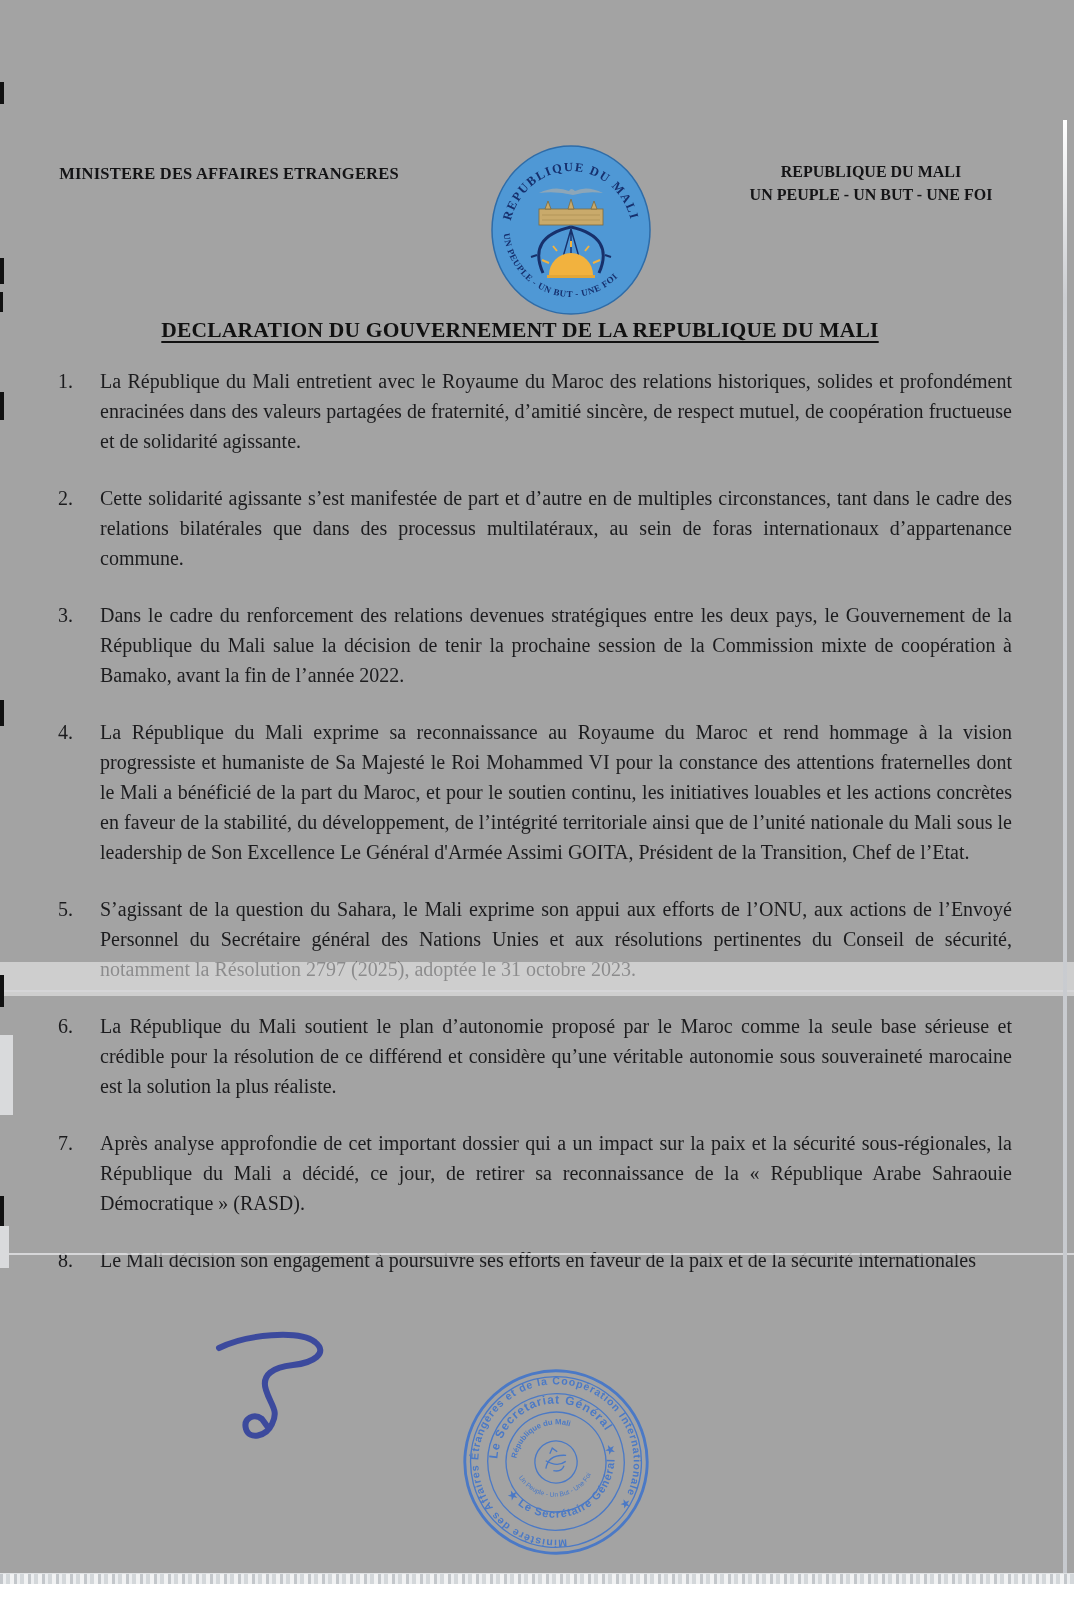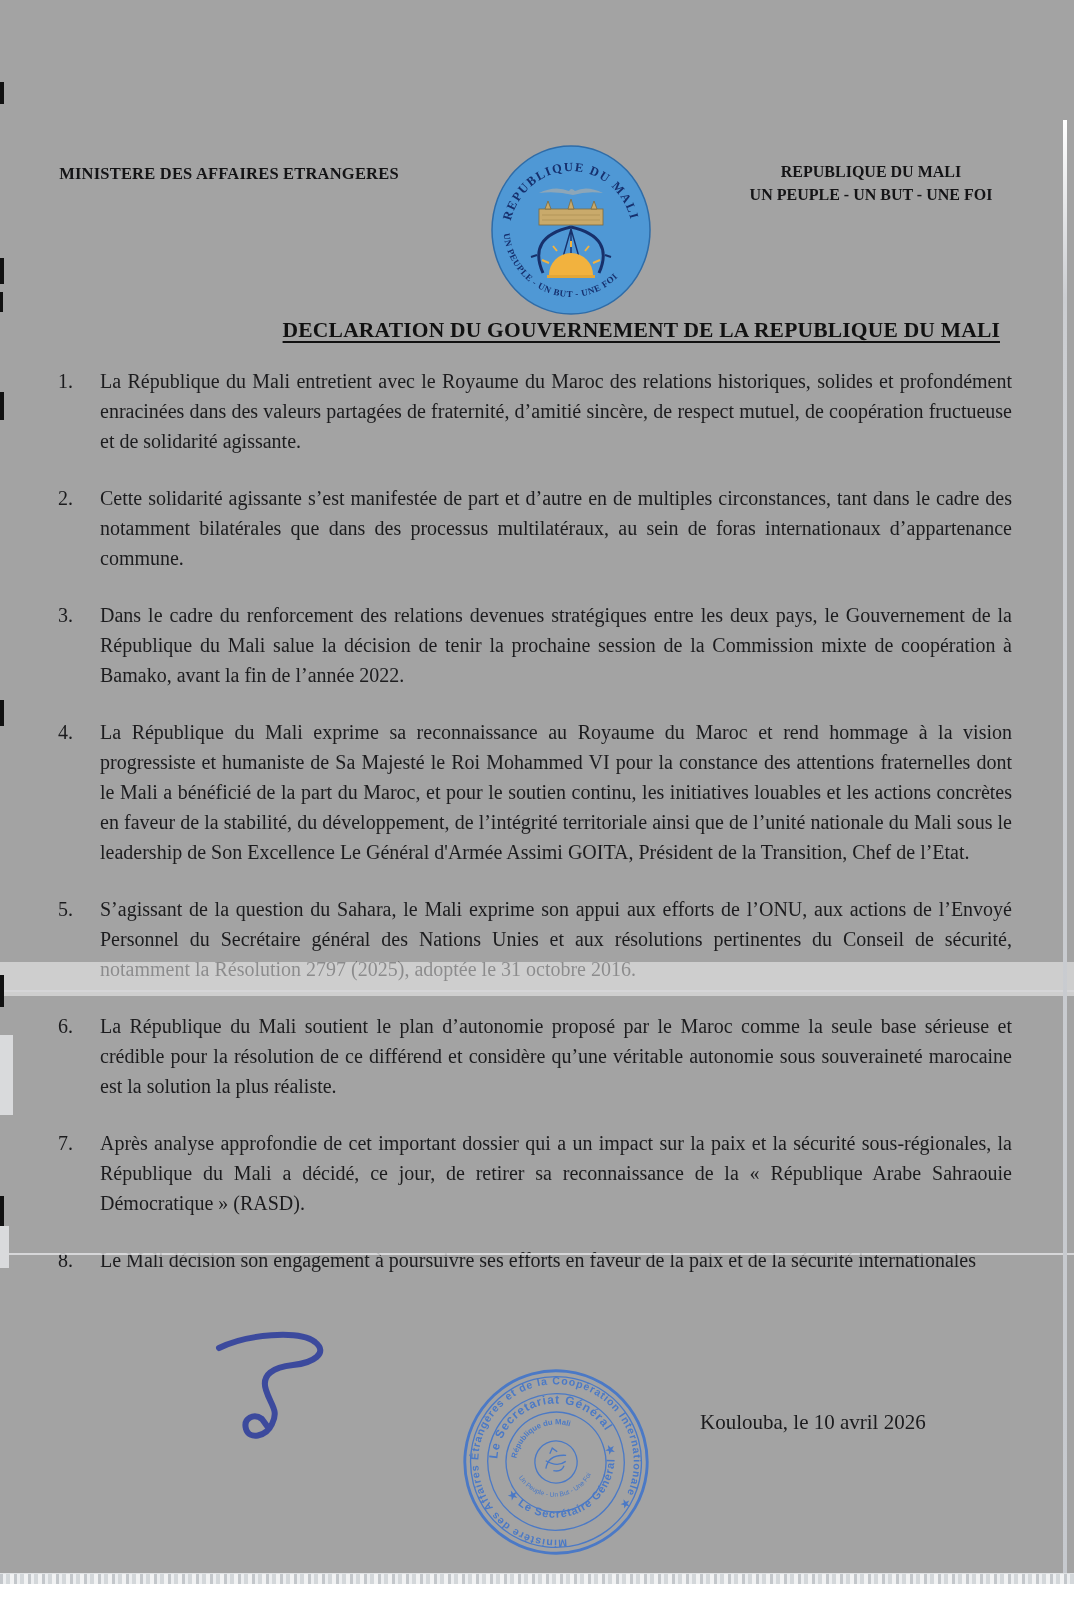--- a/index.html
+++ b/index.html
@@ -20,21 +20,21 @@
   }
   .hdr-right {
     position:absolute; left:718px; top:160px; width:306px;
     text-align:center; font-weight:bold; font-size:16px; line-height:23px;
     color:#141416;
   }
   .emblem-box { position:absolute; left:487px; top:141px; width:168px; height:178px; }
   
   .doc-title {
     position:absolute; left:40px; top:318px; width:960px;
-    text-align:right; font-weight:bold; font-size:21.5px; color:#111;
+    text-align:center; font-weight:bold; font-size:21.5px; color:#111;
     letter-spacing:.2px;
   }
   .doc-title span { text-decoration:underline; text-underline-offset:4px; }
   
   .paras { position:absolute; left:58px; top:366px; width:954px; }
   .para { display:flex; margin-bottom:27px; }
   .para .num { flex:none; width:26px; font-size:20px; line-height:30px; }
   .para .ptext {
     flex:1; margin-left:16px; font-size:20px; line-height:30px;
     text-align:justify; color:#1c1c1e;
@@ -122,33 +122,33 @@
     <span>DECLARATION DU GOUVERNEMENT DE LA REPUBLIQUE DU MALI</span>
   </div>
 
   <div class="paras">
     <div class="para">
       <span class="num">1.</span>
       <span class="ptext">La République du Mali entretient avec le Royaume du Maroc des relations historiques, solides et profondément enracinées dans des valeurs partagées de fraternité, d’amitié sincère, de respect mutuel, de coopération fructueuse et de solidarité agissante.</span>
     </div>
     <div class="para">
       <span class="num">2.</span>
-      <span class="ptext">Cette solidarité agissante s’est manifestée de part et d’autre en de multiples circonstances, tant dans le cadre des notamment bilatérales que dans des processus multilatéraux, au sein de foras internationaux d’appartenance commune.</span>
+      <span class="ptext">Cette solidarité agissante s’est manifestée de part et d’autre en de multiples circonstances, tant dans le cadre des relations bilatérales que dans des processus multilatéraux, au sein de foras internationaux d’appartenance commune.</span>
     </div>
     <div class="para">
       <span class="num">3.</span>
       <span class="ptext">Dans le cadre du renforcement des relations devenues stratégiques entre les deux pays, le Gouvernement de la République du Mali salue la décision de tenir la prochaine session de la Commission mixte de coopération à Bamako, avant la fin de l’année 2022.</span>
     </div>
     <div class="para">
       <span class="num">4.</span>
       <span class="ptext">La République du Mali exprime sa reconnaissance au Royaume du Maroc et rend hommage à la vision progressiste et humaniste de  Sa Majesté le Roi Mohammed VI pour la constance des attentions fraternelles dont le Mali a bénéficié de la part du Maroc, et pour le soutien continu, les initiatives louables et les actions concrètes en faveur de la stabilité, du développement, de l’intégrité territoriale ainsi que de l’unité nationale du Mali sous le leadership de Son Excellence Le Général d'Armée Assimi GOITA, Président de la Transition, Chef de l’Etat.</span>
     </div>
     <div class="para">
       <span class="num">5.</span>
-      <span class="ptext">S’agissant de la question du Sahara, le Mali exprime son appui aux efforts de l’ONU, aux actions de l’Envoyé Personnel du Secrétaire général des Nations Unies et aux résolutions pertinentes du Conseil de sécurité, notamment la Résolution 2797 (2025), adoptée le 31 octobre 2016.</span>
+      <span class="ptext">S’agissant de la question du Sahara, le Mali exprime son appui aux efforts de l’ONU, aux actions de l’Envoyé Personnel du Secrétaire général des Nations Unies et aux résolutions pertinentes du Conseil de sécurité, notamment la Résolution 2797 (2025), adoptée le 31 octobre 2023.</span>
     </div>
     <div class="para">
       <span class="num">6.</span>
       <span class="ptext">La République du Mali soutient le plan d’autonomie proposé par le Maroc comme la seule base sérieuse et crédible pour la résolution de ce différend et considère qu’une véritable autonomie sous souveraineté marocaine est la solution la plus réaliste.</span>
     </div>
     <div class="para">
       <span class="num">7.</span>
       <span class="ptext">Après analyse approfondie de cet important dossier qui a un impact sur la paix et la sécurité sous-régionales, la République du Mali a décidé, ce jour, de retirer sa reconnaissance de la « République Arabe Sahraouie Démocratique » (RASD).</span>
     </div>
     <div class="para">
@@ -193,21 +193,20 @@
       </g>
 
       <g stroke="#3f74cb" stroke-width="1.4">
         <circle cx="100" cy="100" r="22"></circle>
         <path d="M88,104 q6,-14 24,-8 M90,96 q10,10 20,6 M95,108 q8,4 12,-2"></path>
         <path d="M96,90 l4,-5 4,5"></path>
       </g>
     </g>
   </svg>
 
-  <div class="date-line">Koulouba, le 10 avril 2026</div>
 
   <div class="fade-band"></div>
   <div class="scan-line-1"></div>
   <div class="scan-line-2"></div>
   <div class="right-edge"></div>
   <div class="bottom-band"></div>
   <div class="edge-dash" style="top:82px;  width:4px; height:22px;"></div>
   <div class="edge-dash" style="top:258px; width:4px; height:26px;"></div>
   <div class="edge-dash" style="top:292px; width:3px; height:20px;"></div>
   <div class="edge-dash" style="top:392px; width:4px; height:28px;"></div>

